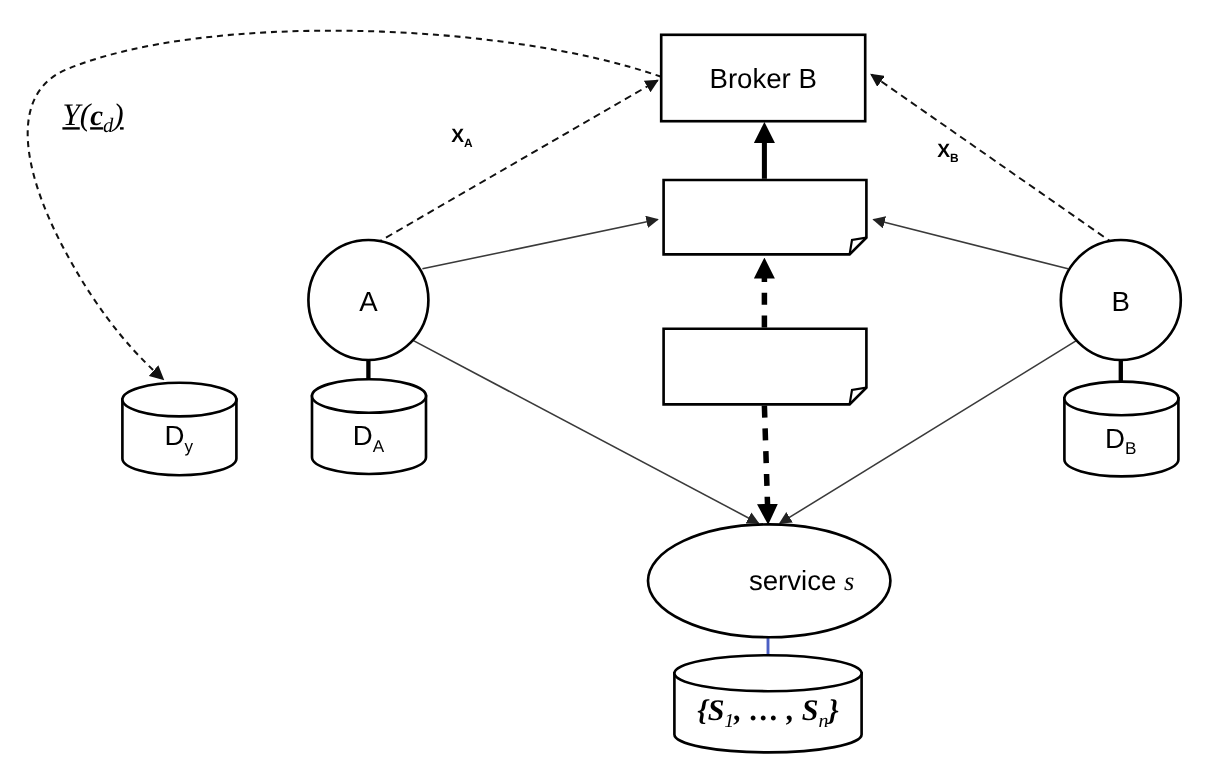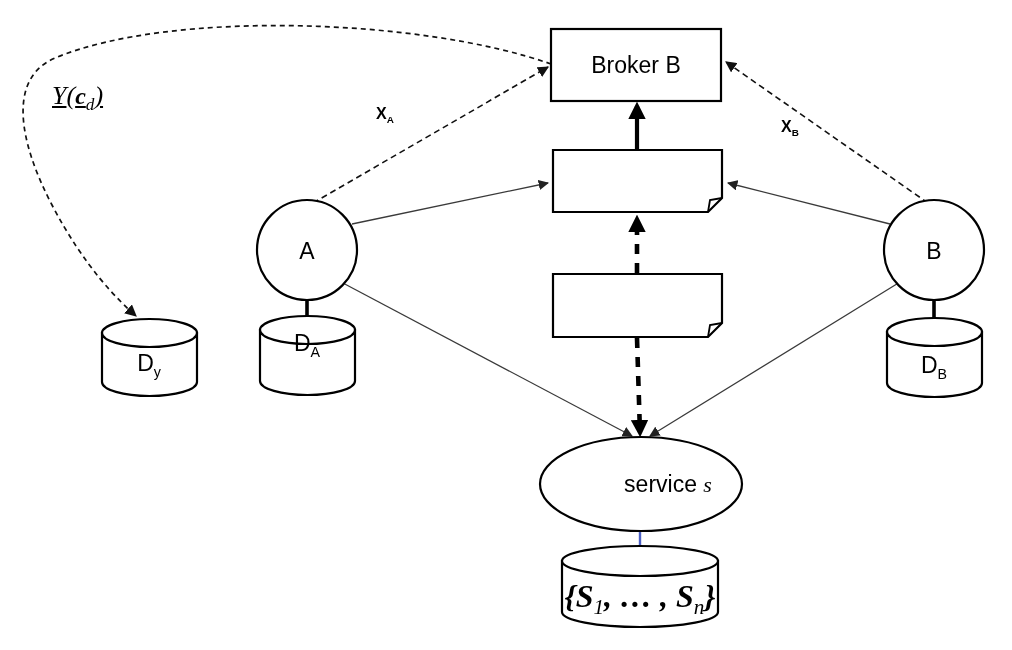--- a/index.html
+++ b/index.html
@@ -240,29 +240,29 @@
   <div class="lbl lbl-node center-x" style="left:934px; top:240px;">B</div>
 
   <div class="lbl lbl-box center-x" style="left:668px; top:473px;">
     <span>service</span><span>&nbsp;</span><span class="lbl-math" style="font-size:22px;">s</span>
   </div>
 
   <div class="lbl lbl-node center-x" style="left:149px; top:352px;">
     <span>D</span><span class="sub">y</span>
   </div>
 
-  <div class="lbl lbl-node center-x" style="left:307px; top:332px;">
+  <div class="lbl lbl-node center-x" style="left:307px; top:352px;">
     <span>D</span><span class="sub">A</span>
   </div>
 
   <div class="lbl lbl-node center-x" style="left:934px; top:354px;">
     <span>D</span><span class="sub">B</span>
   </div>
 
-  <div class="lbl lbl-math-bold center-x" style="left:640px; top:580px; font-size:32px;">
+  <div class="lbl lbl-math-bold center-x" style="left:640px; top:580px; font-size:25px;">
     <span>{</span><span>S</span><span class="sub-serif">1</span><span>, … , </span><span>S</span><span class="sub-serif">n</span><span>}</span>
   </div>
 
   <div class="lbl lbl-math" style="left:52px; top:83px;text-decoration:underline;">
     <span>Y</span><span>(</span><span class="lbl-math-bold">c</span><span class="sub-serif">d</span><span>)</span>
   </div>
 
   <div class="lbl lbl-edge" style="left:376px; top:106px;">
     <span>X</span><span class="sub">A</span>
   </div>

